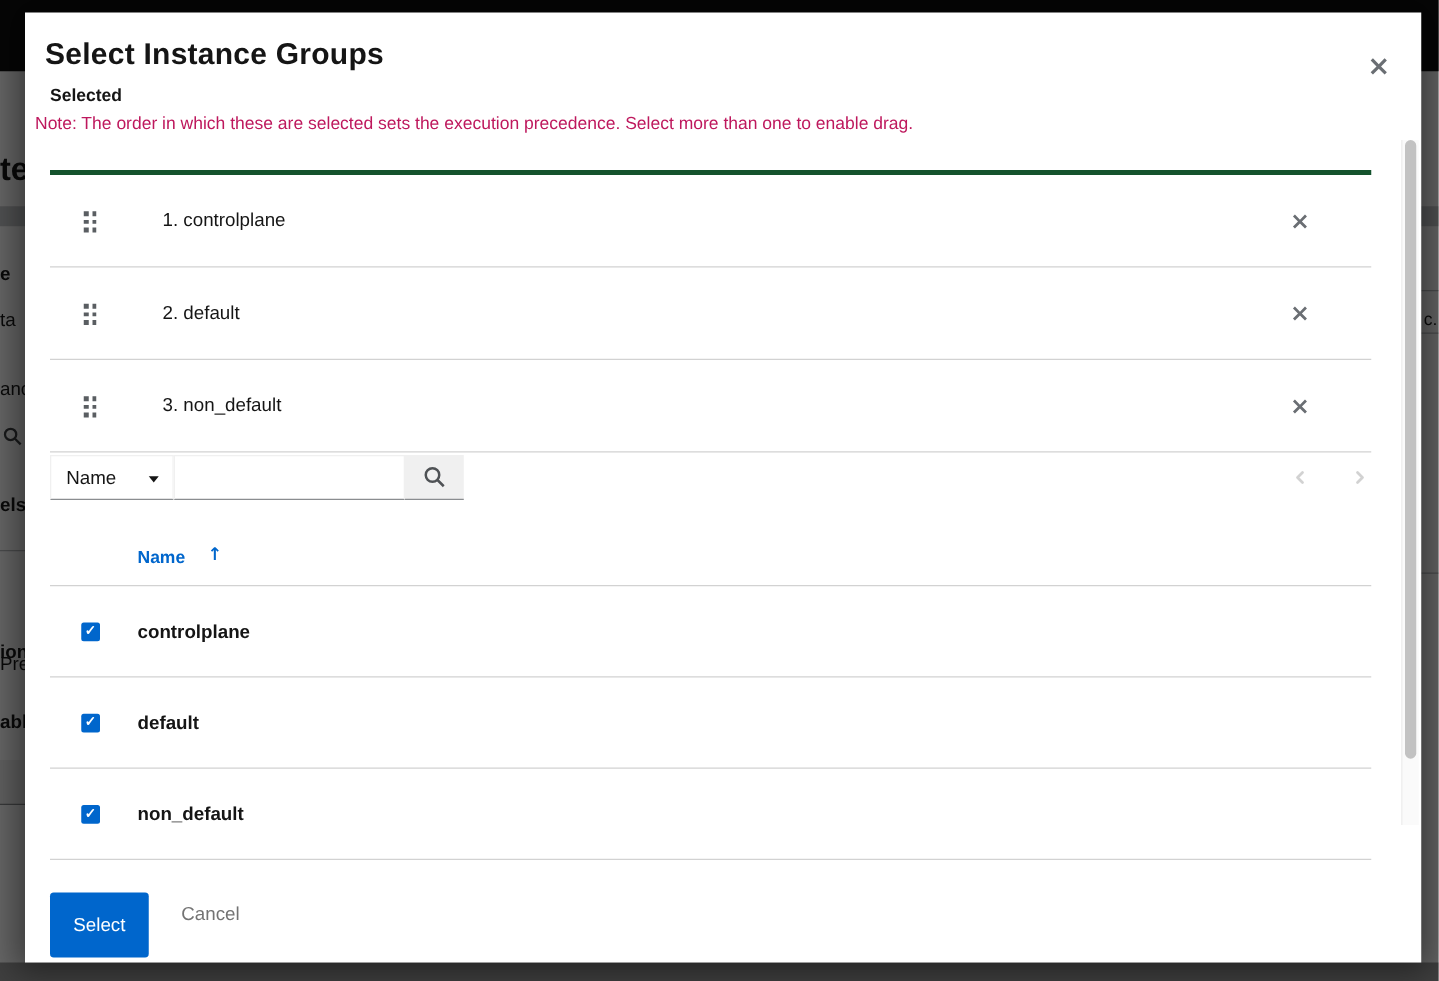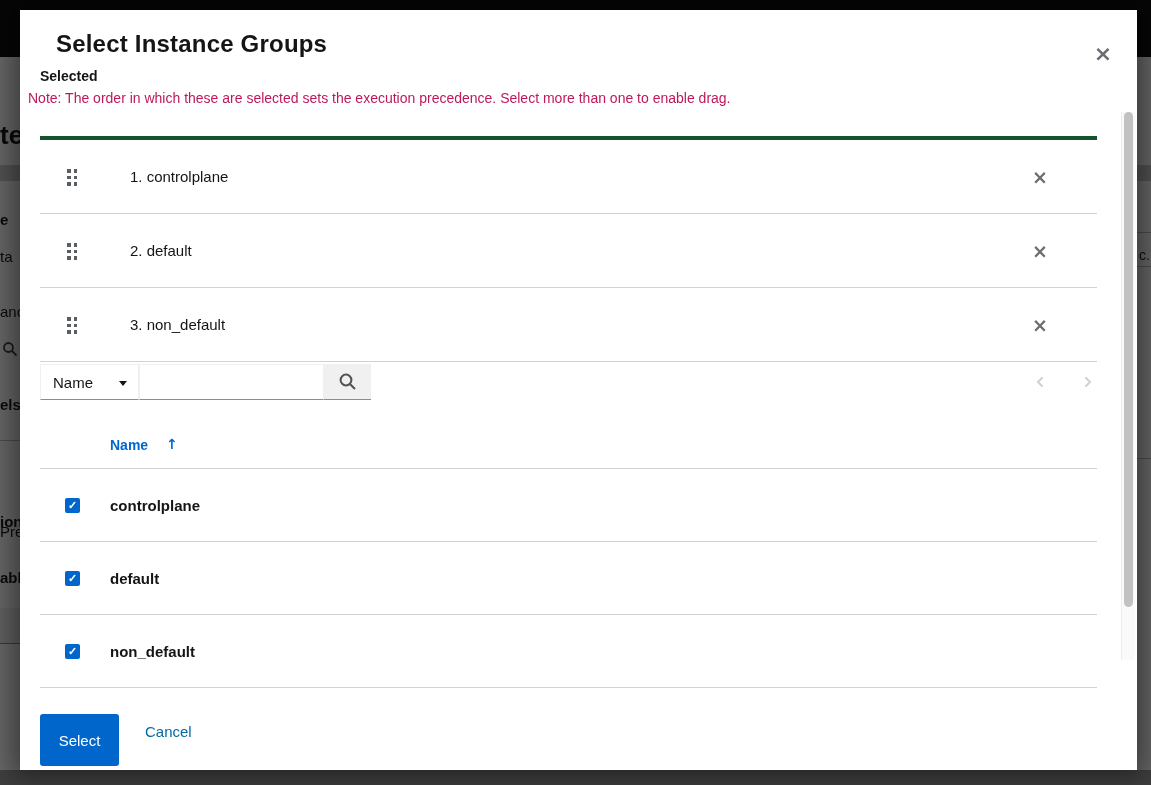--- a/index.html
+++ b/index.html
@@ -21,21 +21,21 @@
   .bg-line { position:absolute; height:1px; background:#b8bbbe; }
   .bg-input { position:absolute; left:0; top:608px; width:26px; height:36px; background:#f1f1f1; border-bottom:1px solid #8a8d90; }
   .bg-bottom { position:absolute; left:0; top:770px; width:1151px; height:15px; background:#9c9c9c; }
   
   .backdrop { position:absolute; inset:0; background:rgba(3,3,3,0.60); }
   
   .modal {
     position:absolute; left:20px; top:10px; width:1117px; height:760px;
     background:#fff; box-shadow:0 0 26px 8px rgba(0,0,0,0.45);
   }
-  .modal-title { position:absolute; left:36px; top:20px; font-size:24px; font-weight:bold; letter-spacing:.2px; }
+  .modal-title { position:absolute; left:16px; top:20px; font-size:24px; font-weight:bold; letter-spacing:.2px; }
   .close-btn {
     position:absolute; top:30px; right:20px; width:28px; height:28px;
     background:none; border:none; cursor:pointer;
     font-size:22px; font-weight:bold; color:#6a6e73; line-height:28px; text-align:center;
     font-family:"DejaVu Sans", sans-serif;
   }
   .selected-label { position:absolute; left:20px; top:58px; font-size:14px; font-weight:bold; }
   .note-text { position:absolute; left:8px; top:80px; font-size:14px; color:#be185d; }
   
   .sel-list { position:absolute; left:20px; right:40px; top:126px; border-top:4px solid #14532d; }
@@ -72,21 +72,21 @@
   .tbl-row { position:relative; height:73px; border-bottom:1px solid #d2d2d2; }
   .checkbox { position:absolute; left:25px; top:29px; width:15px; height:15px; background:#0066cc;
     border-radius:2px; cursor:pointer; color:#fff; font-size:11px; font-weight:bold;
     display:flex; align-items:center; justify-content:center; line-height:1; }
   .tbl-row-label { position:absolute; left:70px; top:28px; font-size:15px; font-weight:bold; }
   
   .footer { position:absolute; left:20px; top:704px; height:36px; }
   .select-btn { position:absolute; left:0; top:0; width:79px; height:52px; background:#0066cc; color:#fff;
     border:none; border-radius:3px; font-size:15px; font-family:inherit; cursor:pointer; }
   .cancel-btn { position:absolute; left:105px; top:0; height:36px; line-height:36px; background:none; border:none;
-    color:#0369a1; font-size:15px; font-family:inherit; cursor:pointer; white-space:nowrap; }
+    color:#737373; font-size:15px; font-family:inherit; cursor:pointer; white-space:nowrap; }
   
   .scroll-track { position:absolute; right:2px; top:102px; width:14px; height:548px;
     background:#fafafa; border-left:1px solid #ededed; }
   .scroll-thumb { position:absolute; left:2px; top:0; width:9px; height:495px; background:#c2c2c2; border-radius:5px; }
   svg { display:block; }
 </style>
 </head>
 <body>
 
 <div class="page-bg">

